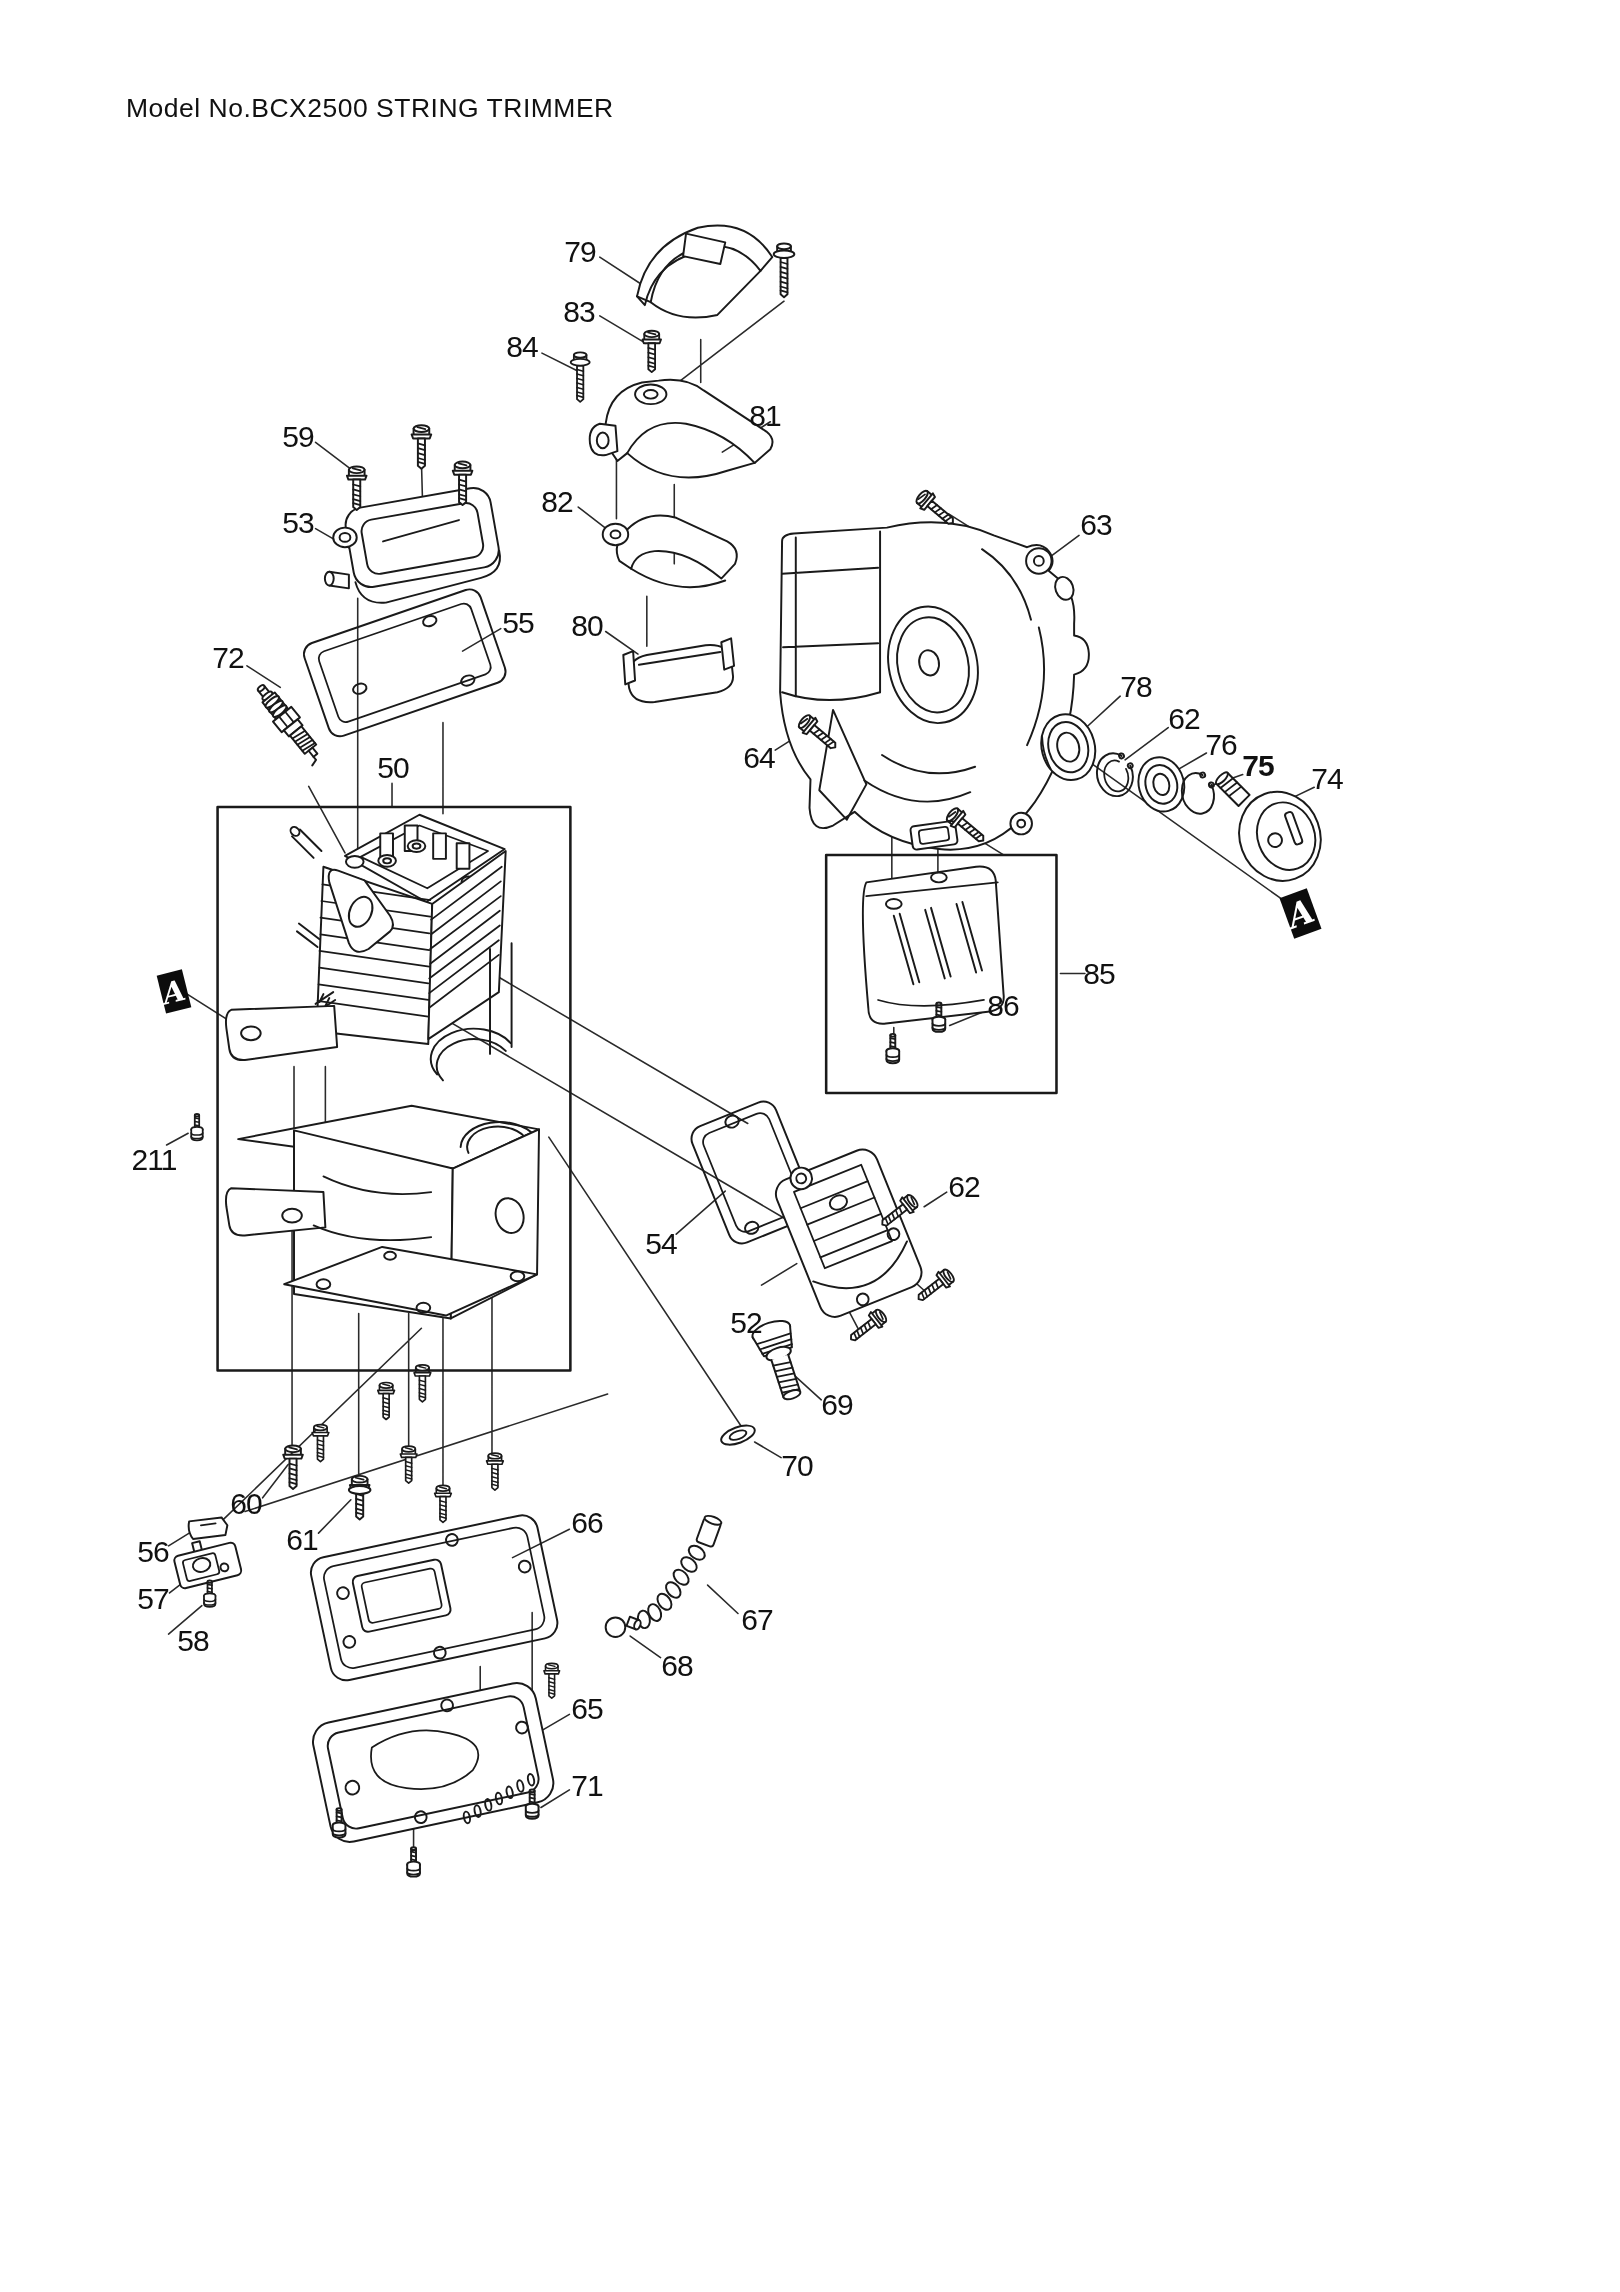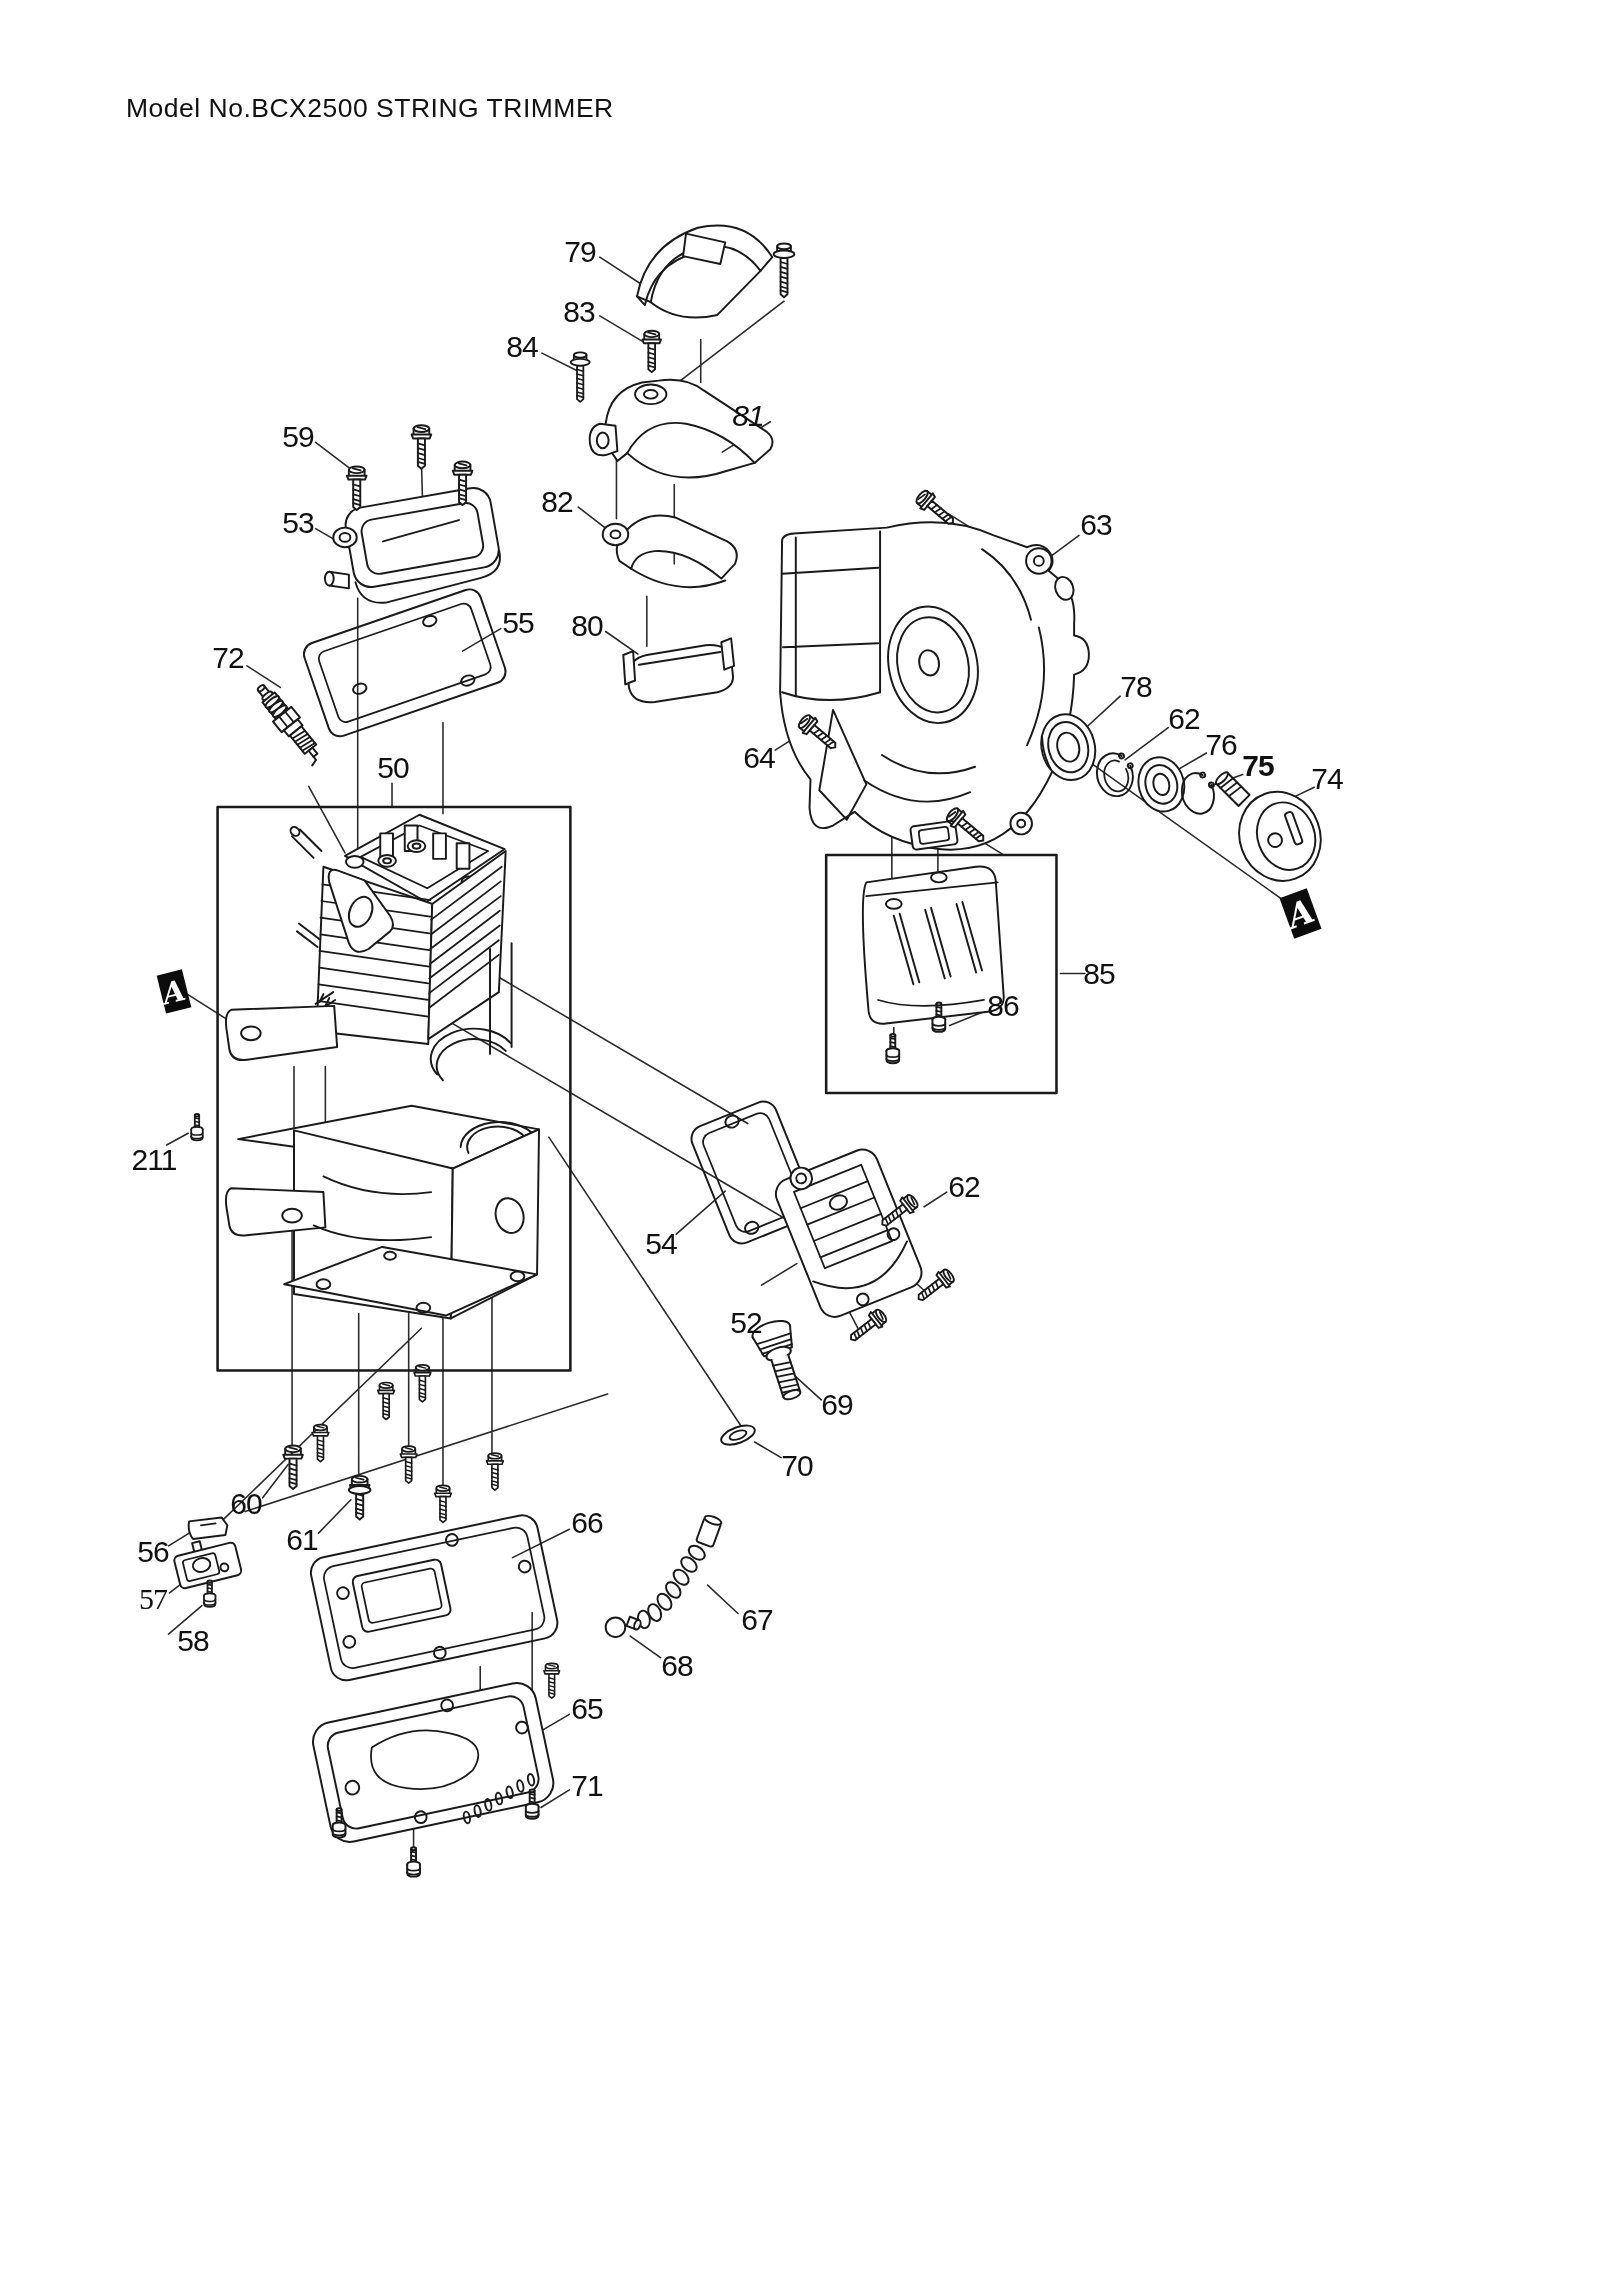--- a/index.html
+++ b/index.html
@@ -371,21 +371,21 @@
         <rect class="solid" x="0" y="-5" width="10" height="10"></rect>
         <ellipse class="solid" cx="10" cy="0" rx="3" ry="5"></ellipse>
       </g>
     </g>
   </svg>
 
   <div id="labels">
       <div class="plabel" style="left: 580px; top: 252px;">79</div>
       <div class="plabel" style="left: 579px; top: 312px;">83</div>
       <div class="plabel" style="left: 522px; top: 347px;">84</div>
-      <div class="plabel" style="left: 748px; top: 416px; font-style: italic;">81</div>
+      <div class="plabel" style="left: 765px; top: 416px;">81</div>
       <div class="plabel" style="left: 557px; top: 502px;">82</div>
       <div class="plabel" style="left: 587px; top: 626px;">80</div>
       <div class="plabel" style="left: 1096px; top: 525px;">63</div>
       <div class="plabel" style="left: 759px; top: 758px;">64</div>
       <div class="plabel" style="left: 1136px; top: 687px;">78</div>
       <div class="plabel" style="left: 1184px; top: 719px;">62</div>
       <div class="plabel" style="left: 1221px; top: 745px;">76</div>
       <div class="plabel" style="left: 1258px; top: 766px; font-weight: bold;">75</div>
       <div class="plabel" style="left: 1327px; top: 779px;">74</div>
       <div class="plabel" style="left: 298px; top: 437px;">59</div>
@@ -397,21 +397,21 @@
       <div class="plabel" style="left: 1003px; top: 1006px;">86</div>
       <div class="plabel" style="left: 964px; top: 1187px;">62</div>
       <div class="plabel" style="left: 661px; top: 1244px;">54</div>
       <div class="plabel" style="left: 746px; top: 1293px; margin-top: 30px;">52</div>
       <div class="plabel" style="left: 837px; top: 1405px;">69</div>
       <div class="plabel" style="left: 797px; top: 1466px;">70</div>
       <div class="plabel" style="left: 154px; top: 1160px;">211</div>
       <div class="plabel" style="left: 246px; top: 1504px; text-align: right;">60</div>
       <div class="plabel" style="left: 302px; top: 1540px;">61</div>
       <div class="plabel" style="left: 153px; top: 1552px;">56</div>
-      <div class="plabel" style="left: 153px; top: 1599px; font-family: Liberation Serif, serif;">57</div>
+      <div class="plabel" style="left: 153px; top: 1599px;">57</div>
       <div class="plabel" style="left: 153px; top: 1641px; margin-left: 40px;">58</div>
       <div class="plabel" style="left: 587px; top: 1523px;">66</div>
       <div class="plabel" style="left: 587px; top: 1709px;">65</div>
       <div class="plabel" style="left: 587px; top: 1786px;">71</div>
       <div class="plabel" style="left: 757px; top: 1620px;">67</div>
       <div class="plabel" style="left: 677px; top: 1666px;">68</div>
       <div class="amarker" style="left: 161px; top: 972px; width: 25.5px; height: 39px; font-size: 29px; transform: rotate(-14deg);">A</div>
       <div class="amarker" style="left: 1286px; top: 892px; width: 29px; height: 43px; font-size: 33px; transform: rotate(-20deg);">A</div>
     </div>
 </div>

